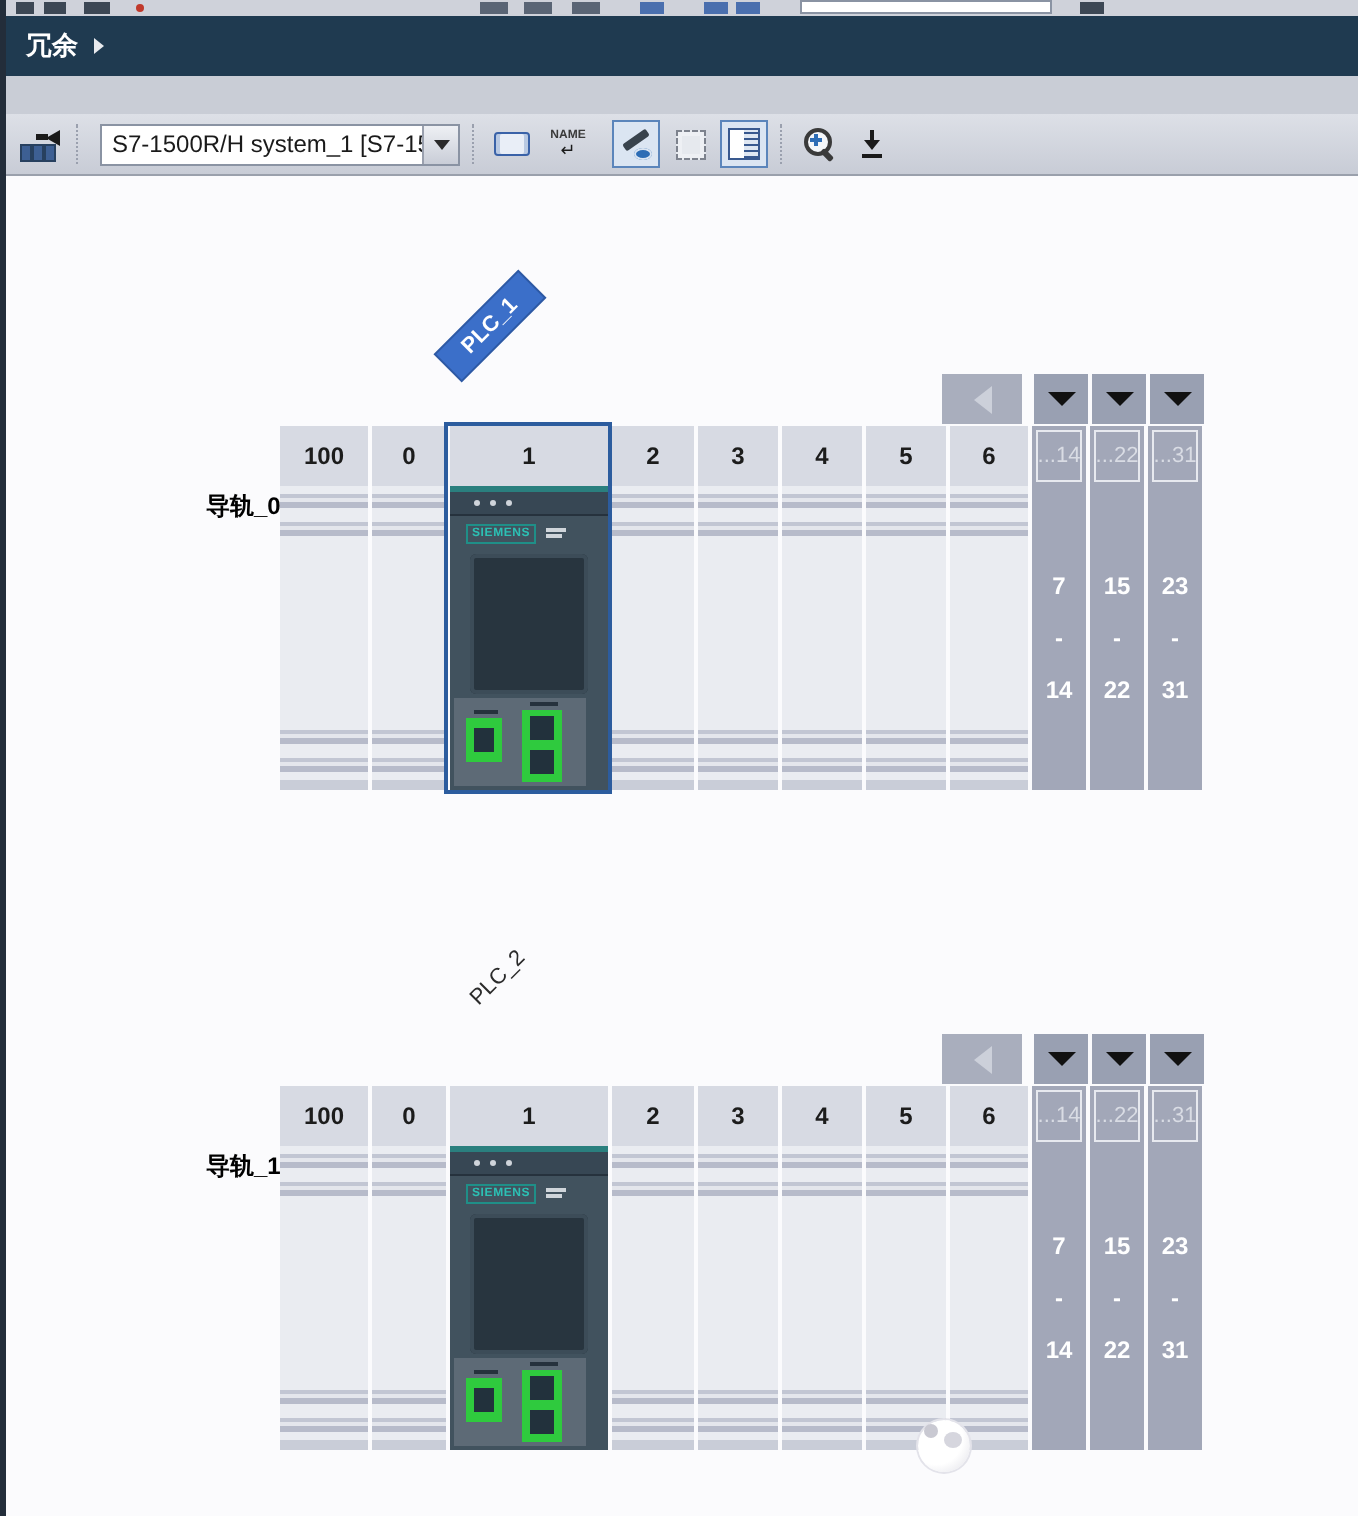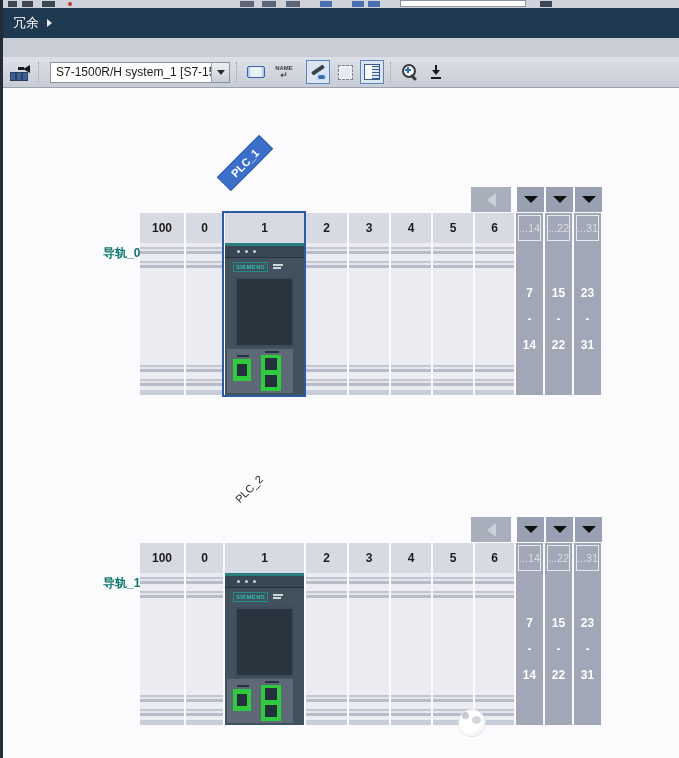--- a/index.html
+++ b/index.html
@@ -10,21 +10,21 @@
   
   .top-strip{position:absolute;left:0;top:0;width:679px;height:8px;background:#cfd2da;z-index:30;}
   .frag{position:absolute;top:1px;height:6px;background:#3c4754;}
   .frag.b{background:#4a6fae;}
   .frag.r{background:#c0392b;width:4px;height:4px;border-radius:50%;top:2px;}
   .frag.w{background:#fff;border:1px solid #8a93a3;height:5px;top:0;}
 
   
   .breadcrumb{position:absolute;left:0;top:8px;width:679px;height:30px;background:#1f3a50;
               display:flex;align-items:center;padding-left:13px;box-sizing:border-box;z-index:20;}
-  .bc-root,.bc-title{color:#fff;font-size:13px;font-weight:normal;white-space:nowrap;}
+  .bc-root,.bc-title{color:#fff;font-size:13px;font-weight:bold;white-space:nowrap;}
   .bc-sep{width:0;height:0;border-left:5px solid #e8eaee;border-top:4px solid transparent;
           border-bottom:4px solid transparent;margin:0 8px;}
 
   
   .gap-bar{position:absolute;left:0;top:38px;width:679px;height:19px;background:#c9cdd6;}
   .toolbar{position:absolute;left:0;top:57px;width:679px;height:31px;box-sizing:border-box;
            background:linear-gradient(#dde0e7,#c8ccd6);border-bottom:1px solid #9aa0ac;
            display:flex;align-items:center;padding-left:8px;z-index:20;}
   .tsep{width:1px;height:20px;border-left:1px dotted #9aa0ae;margin:0 6px;}
   .tbtn{width:24px;height:24px;display:flex;align-items:center;justify-content:center;
@@ -71,21 +71,21 @@
 
   
   .canvas{position:absolute;left:0;top:88px;width:679px;height:670px;background:#fbfbfd;}
 
   .rail{position:absolute;left:140px;width:462px;height:208px;}
   .plc-badge{position:absolute;left:76px;top:-33px;width:58px;height:18px;background:#3b6fc9;
              color:#fff;font-size:11px;font-weight:bold;display:flex;align-items:center;justify-content:center;
              transform:rotate(-45deg);box-shadow:0 0 0 1px #2d59a4;}
   .plc-plain{position:absolute;left:84px;top:-36px;width:50px;height:16px;color:#2b2b2b;font-size:11px;
              display:flex;align-items:center;justify-content:center;transform:rotate(-45deg);}
-  .rail-label{position:absolute;left:-37px;top:58px;font-size:12px;font-weight:bold;color:#0f766e;white-space:nowrap;}
+  .rail-label{position:absolute;left:-37px;top:58px;font-size:12px;font-weight:bold;color:#000000;white-space:nowrap;}
 
   .back-btn{position:absolute;left:331px;top:0;width:40px;height:25px;background:#a9aebd;
             display:flex;align-items:center;justify-content:center;}
   .tri-left{width:0;height:0;border-right:9px solid #ccd0da;border-top:7px solid transparent;border-bottom:7px solid transparent;}
   .down-btn{position:absolute;top:0;width:27px;height:25px;background:#99a0b2;
             display:flex;align-items:center;justify-content:center;}
   .down-btn.d1{left:377px;} .down-btn.d2{left:406px;} .down-btn.d3{left:435px;}
   .tri-down{width:0;height:0;border-top:7px solid #111;border-left:7px solid transparent;border-right:7px solid transparent;}
 
   .header-row{position:absolute;left:0;top:26px;height:30px;display:flex;column-gap:2px;}

